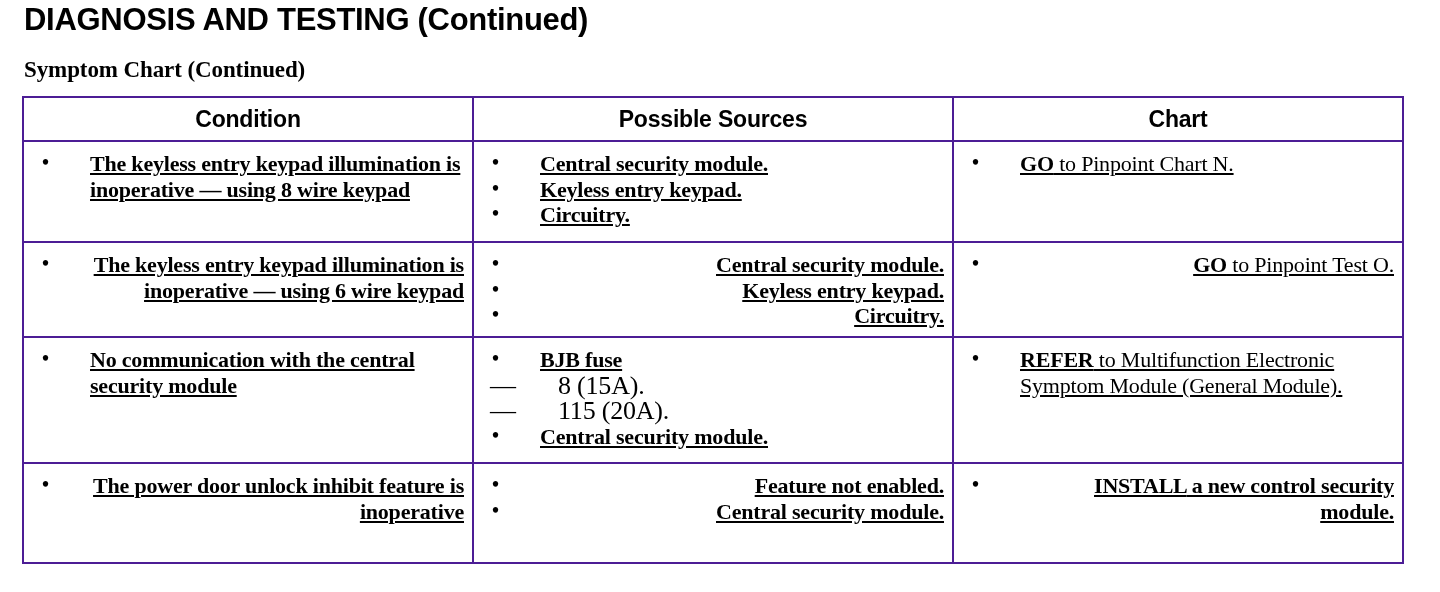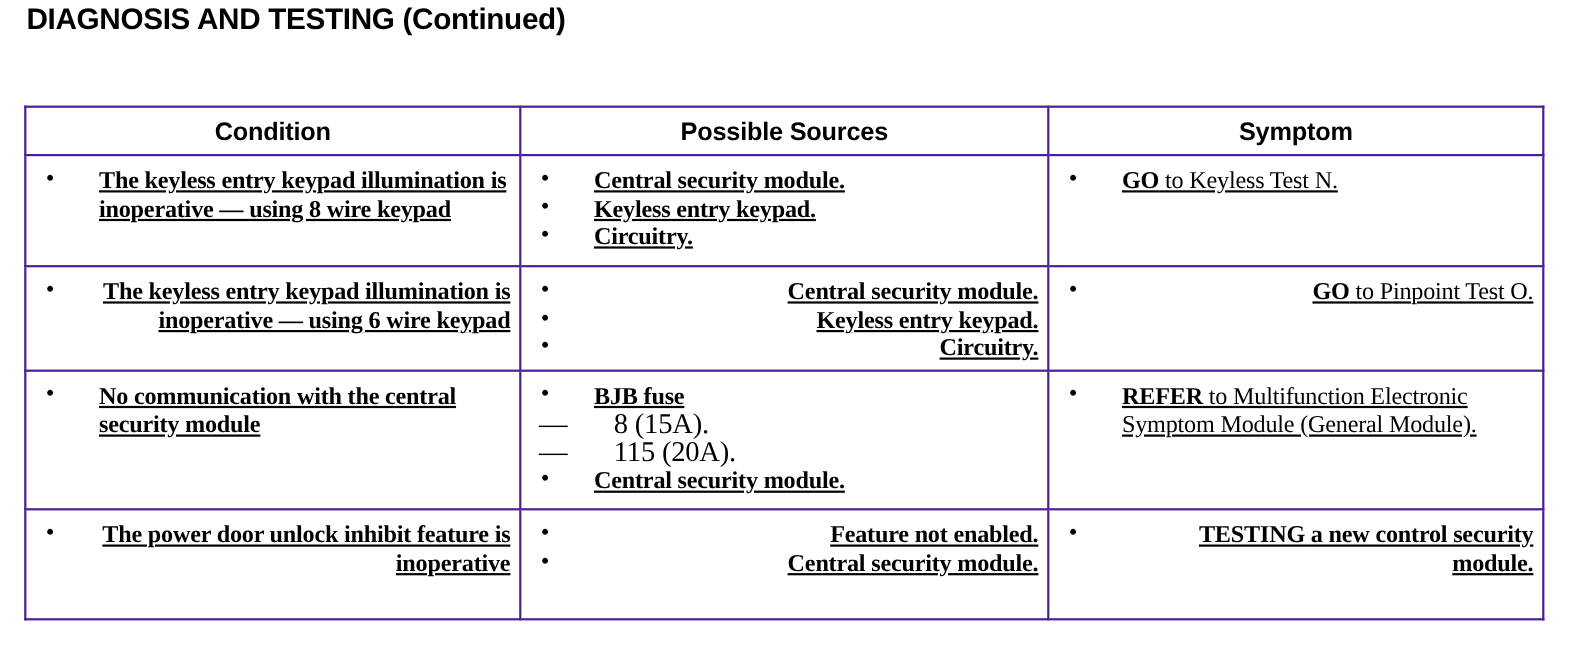--- a/index.html
+++ b/index.html
@@ -23,21 +23,21 @@
     height: 592px;
   }
 
   
   .doc-title {
     position: absolute;
     left: 24px;
     top: 2px;
     font-family: "Liberation Sans", "DejaVu Sans", sans-serif;
     font-weight: bold;
-    font-size: 27px;
+    font-size: 31px;
     letter-spacing: -0.3px;
     white-space: nowrap;
   }
   .doc-subtitle {
     position: absolute;
     left: 24px;
     top: 57px;
     font-family: "Liberation Serif", "DejaVu Serif", serif;
     font-weight: bold;
     font-size: 23px;
@@ -135,32 +135,33 @@
   .rest { font-weight: normal; }
   .all-bold .rest { font-weight: bold; }
 </style>
 </head>
 <body>
 
 <div class="page">
 
   <div class="doc-title">DIAGNOSIS AND TESTING (Continued)</div>
 
+  <div class="doc-subtitle">Symptom Chart (Continued)</div>
 
   <table class="symptom-table">
     <colgroup>
       <col class="col-condition">
       <col class="col-sources">
       <col class="col-action">
     </colgroup>
     <thead>
       <tr>
         <th>Condition</th>
         <th>Possible Sources</th>
-        <th>Symptom</th>
+        <th>Chart</th>
       </tr>
     </thead>
     <tbody>
 
       <tr class="r1">
         <td>
           <div class="cell-inner">
             <ul class="bullets">
               <li>The keyless entry keypad illumination is inoperative — using 8 wire keypad</li>
             </ul>
@@ -171,21 +172,21 @@
             <ul class="bullets">
               <li>Central security module.</li>
               <li>Keyless entry keypad.</li>
               <li>Circuitry.</li>
             </ul>
           </div>
         </td>
         <td>
           <div class="cell-inner">
             <ul class="bullets">
-              <li><span class="verb">GO</span><span class="rest"> to Keyless Test N.</span></li>
+              <li><span class="verb">GO</span><span class="rest"> to Pinpoint Chart N.</span></li>
             </ul>
           </div>
         </td>
       </tr>
 
       <tr class="r2">
         <td>
           <div class="cell-inner">
             <ul class="bullets">
               <li>The keyless entry keypad illumination is inoperative — using 6 wire keypad</li>
@@ -253,21 +254,21 @@
           <div class="cell-inner">
             <ul class="bullets">
               <li>Feature not enabled.</li>
               <li>Central security module.</li>
             </ul>
           </div>
         </td>
         <td>
           <div class="cell-inner">
             <ul class="bullets all-bold">
-              <li><span class="verb">TESTING</span><span class="rest"> a new control security module.</span></li>
+              <li><span class="verb">INSTALL</span><span class="rest"> a new control security module.</span></li>
             </ul>
           </div>
         </td>
       </tr>
 
     </tbody>
   </table>
 
 </div>
 

